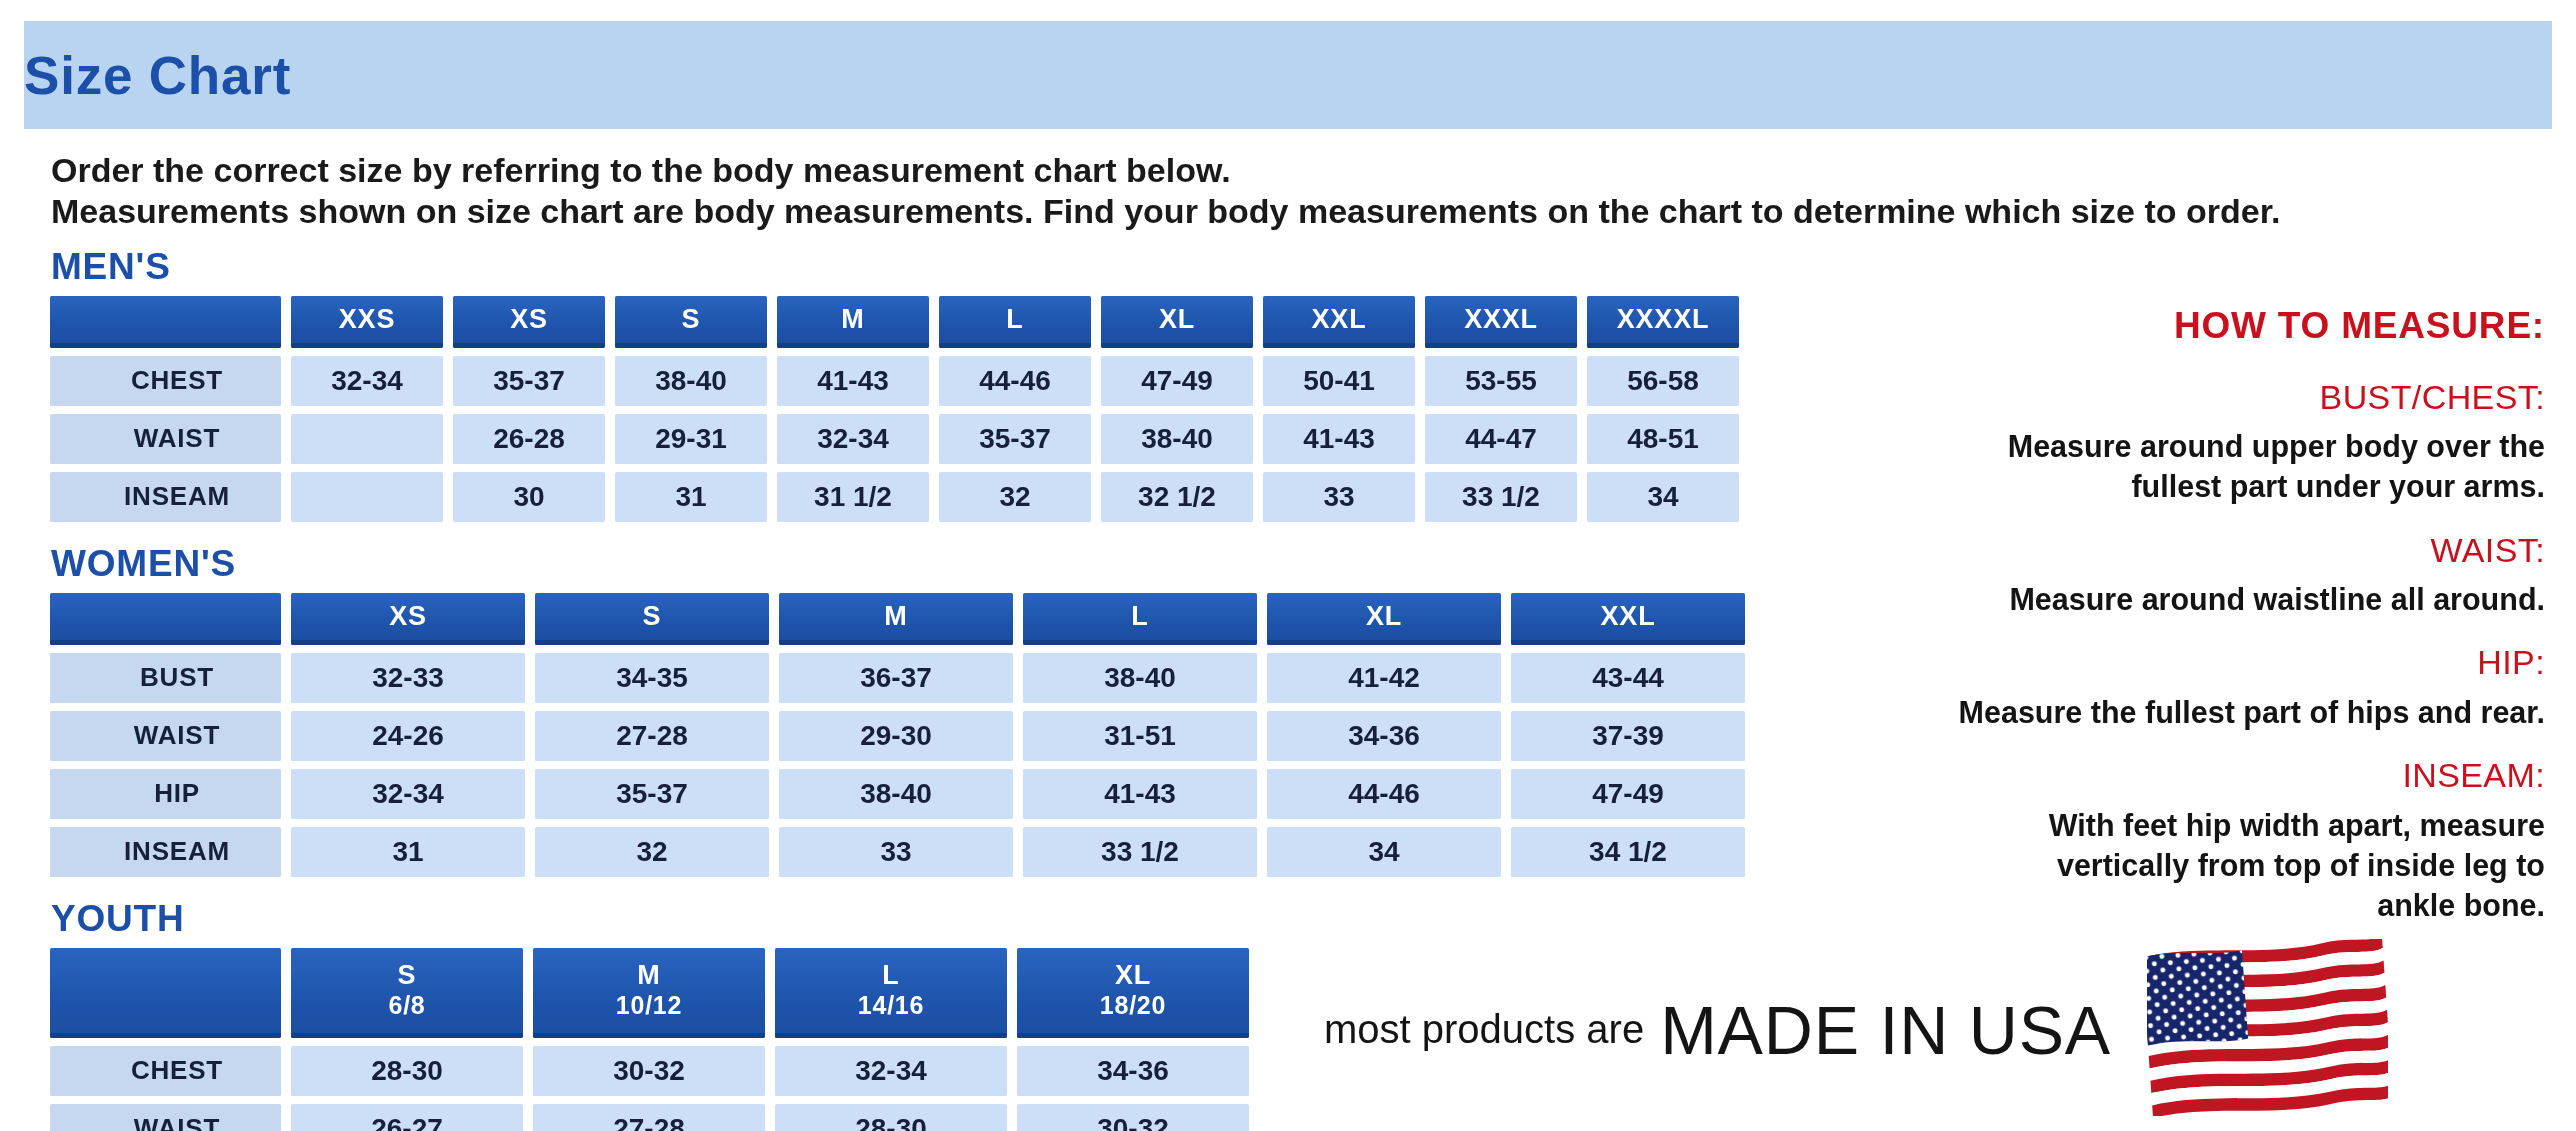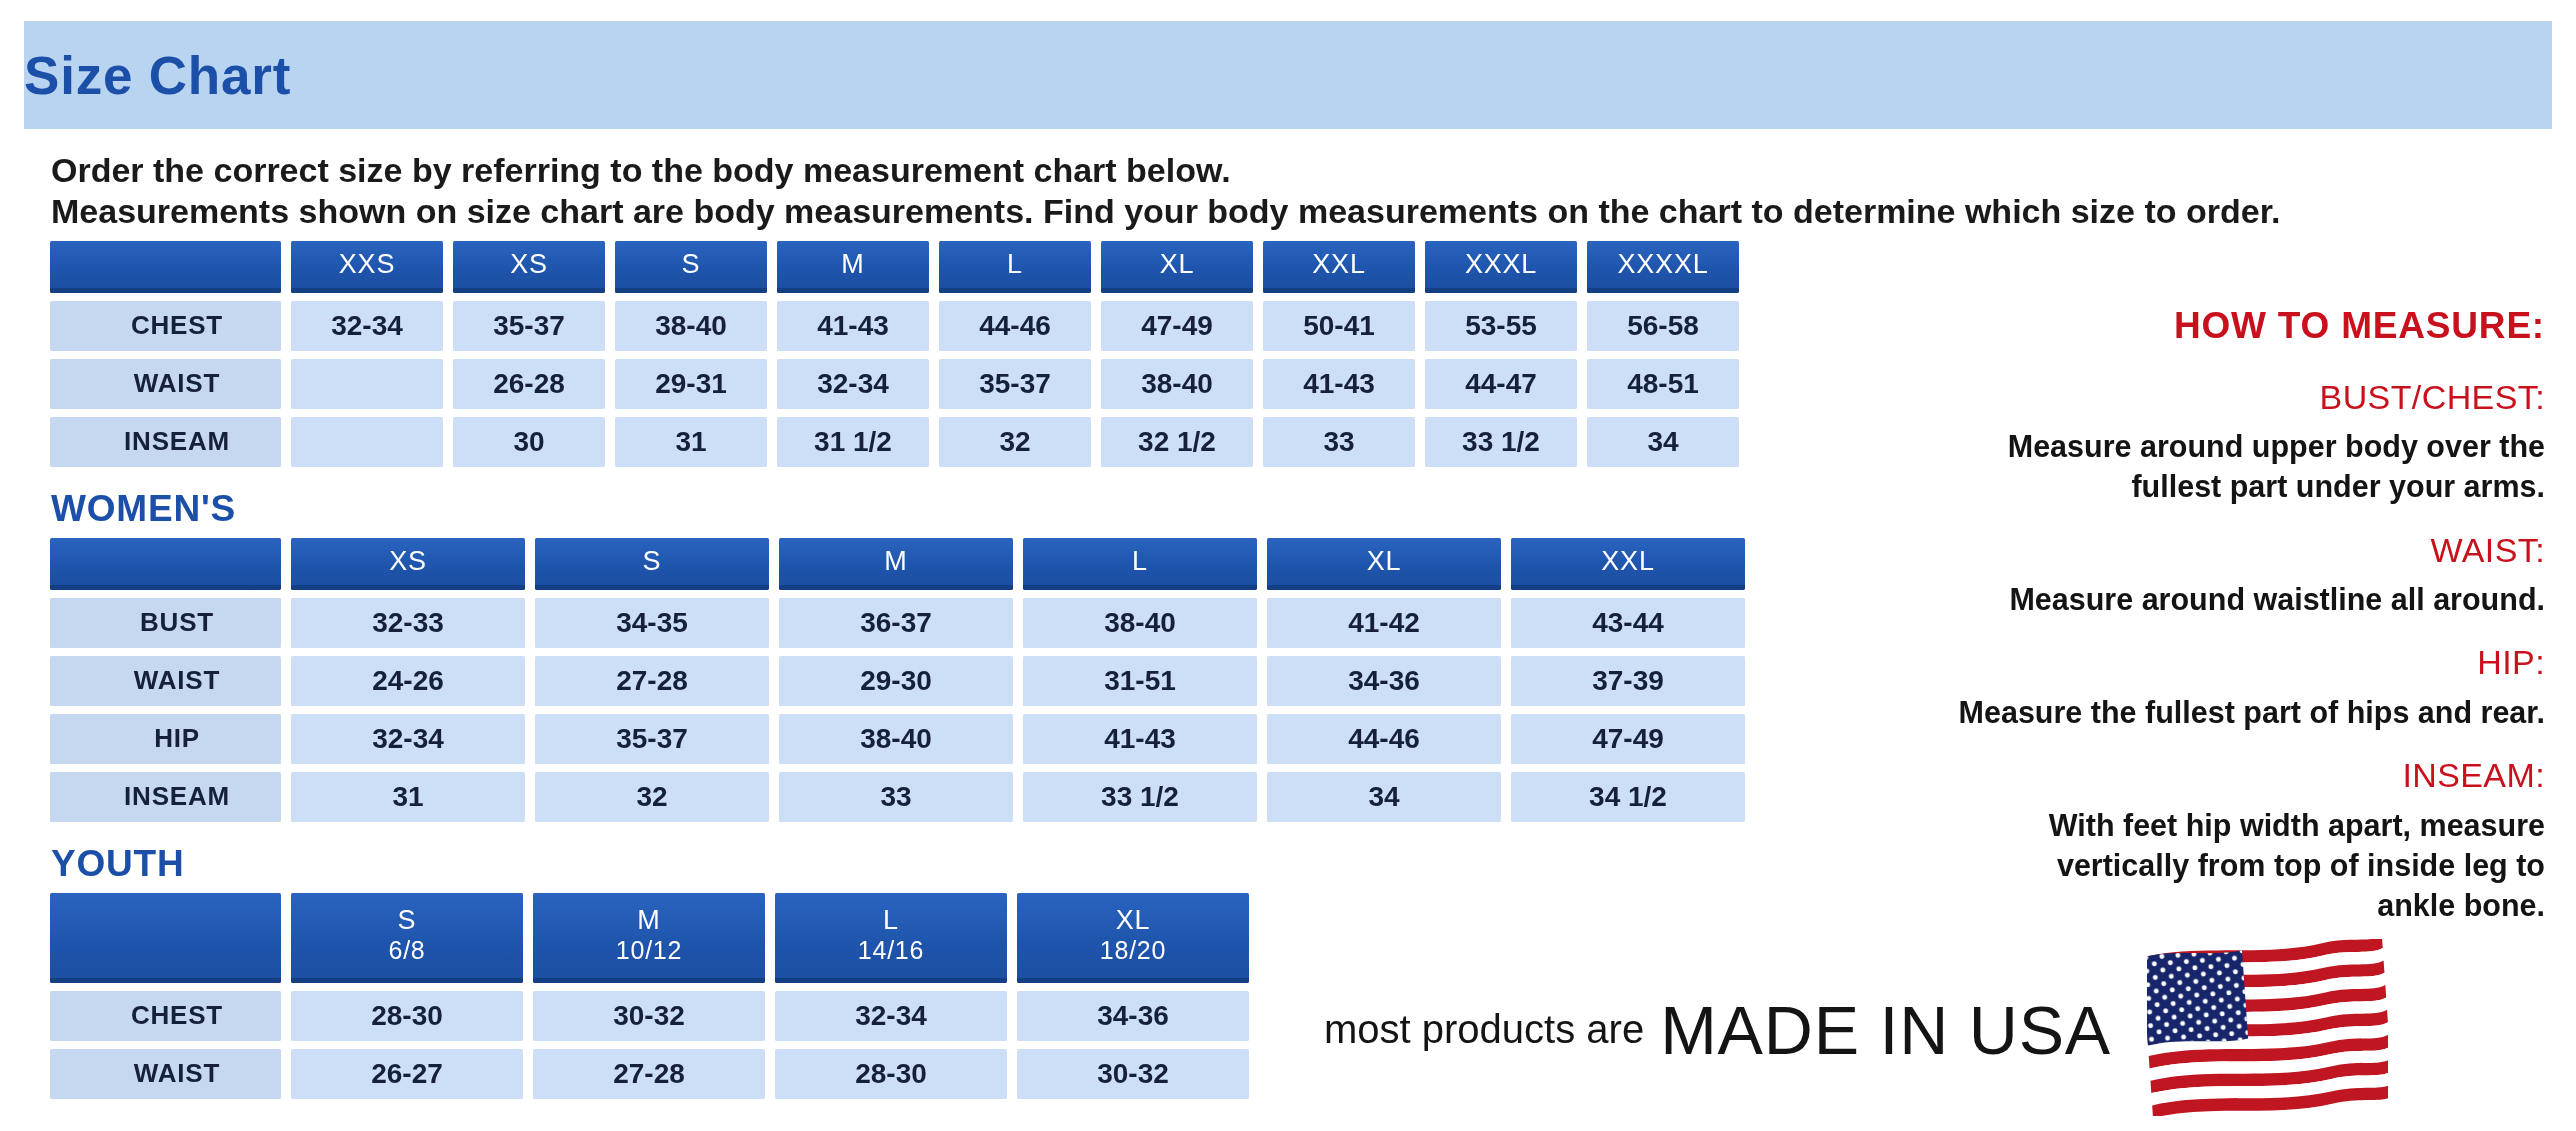--- a/index.html
+++ b/index.html
@@ -24,21 +24,21 @@
   
   table.size-table{
     border-collapse:separate;border-spacing:10.4px 8px;margin-left:40px;table-layout:fixed;
   }
   table.size-table th,table.size-table td{
     text-align:center;vertical-align:middle;border-radius:1.6px;overflow:hidden;
   }
   table.size-table th{
     background:linear-gradient(180deg,#2a64c0 0%,#1e54ab 62%,#1c4fa2 100%);
     border-bottom:5.6px solid #153f85;
-    color:#ffffff;font-size:27px;font-weight:400;height:45px;letter-spacing:0.8px;
+    color:#ffffff;font-size:27px;font-weight:700;height:45px;letter-spacing:0.8px;
   }
   table.size-table th.corner{background:linear-gradient(180deg,#2a64c0 0%,#1e54ab 62%,#1c4fa2 100%);}
   table.size-table td{
     background:#cddff6;color:#16203a;font-size:28px;font-weight:700;height:48px;
   }
   table.size-table td.rowlabel{background:#c5d8f0;font-size:26px;letter-spacing:0.8px;padding-left:24px;}
   table.youth th{height:83px;}
   .yh-size{font-size:27px;line-height:1.1;}
   .yh-range{font-size:25px;line-height:1.2;}
   col.label-col{width:231px;}
@@ -72,20 +72,21 @@
 
   <header class="banner">
     <h1>Size Chart</h1>
   </header>
 
   <div class="intro">
     <div>Order the correct size by referring to the body measurement chart below.</div>
     <div>Measurements shown on size chart are body measurements.  Find your body measurements on the chart to determine which size to order.</div>
   </div>
 
+  <h2 class="sec-heading">MEN'S</h2>
   <table class="size-table mens">
     <colgroup>
         <col class="label-col">
         <col class="mens-col">
         <col class="mens-col">
         <col class="mens-col">
         <col class="mens-col">
         <col class="mens-col">
         <col class="mens-col">
         <col class="mens-col">

